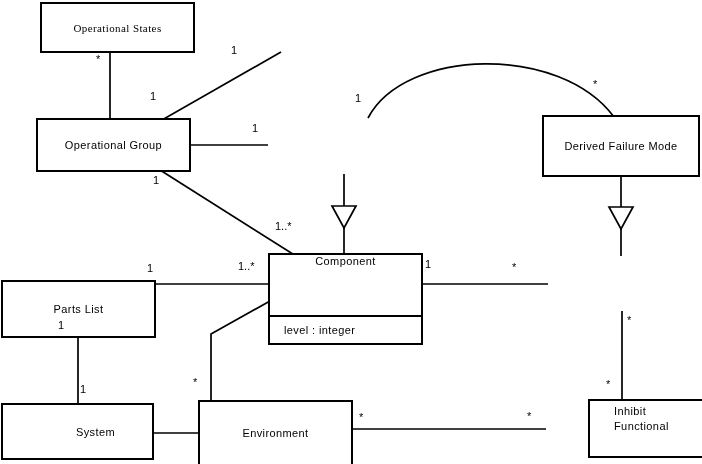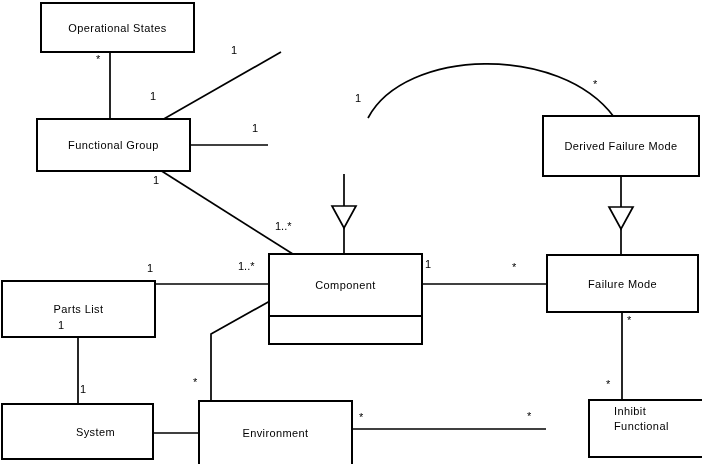--- a/index.html
+++ b/index.html
@@ -38,21 +38,21 @@
   }
   .uml-class.compartmented {
     display: block;
     padding: 0;
   }
   .compartment-main {
     box-sizing: border-box;
     height: 62px;
     border-bottom: 2px solid #000000;
     display: flex;
-    align-items: center;
+    align-items: flex-start;
     justify-content: center;
   }
   .compartment-attrs {
     box-sizing: border-box;
     height: 26px;
     display: flex;
     align-items: center;
     justify-content: flex-start;
     padding-left: 14px;
   }
@@ -107,47 +107,47 @@
       <line x1="344" y1="174" x2="344" y2="206"></line>
       <polygon points="332,206 356,206 344,228" fill="#ffffff"></polygon>
       <line x1="344" y1="228" x2="344" y2="255"></line>
 
       <line x1="621" y1="175" x2="621" y2="207"></line>
       <polygon points="609,207 633,207 621,229" fill="#ffffff"></polygon>
       <line x1="621" y1="229" x2="621" y2="256"></line>
     </g>
   </svg>
 
-  <div class="uml-class" style="left:40px; top:2px; width:155px; height:51px;">
+  <div class="uml-class" style="left:40px; top:2px; width:155px; height:51px;font-family:Liberation Serif, serif;">
     <span>Operational States</span>
   </div>
 
 
   <div class="uml-class" style="left:36px; top:118px; width:155px; height:54px;">
-    <span>Functional Group</span>
+    <span>Operational Group</span>
   </div>
 
 
   <div class="uml-class" style="left:542px; top:115px; width:158px; height:62px;">
     <span>Derived Failure Mode</span>
   </div>
 
   <div class="uml-class" style="left:1px; top:256px; width:155px; height:58px;margin-top:24px;">
     <span>Parts List</span>
   </div>
 
   <div class="uml-class compartmented" style="left:268px; top:253px; width:155px; height:92px;">
     <div class="compartment-main">
       <span>Component</span>
     </div>
+    <div class="compartment-attrs">
+      <span>level : integer</span>
+    </div>
   </div>
 
-  <div class="uml-class" style="left:546px; top:254px; width:153px; height:59px;">
-    <span>Failure Mode</span>
-  </div>
 
   <div class="uml-class" style="left:1px; top:403px; width:153px; height:57px;padding-left:36px;">
     <span>System</span>
   </div>
 
   <div class="uml-class" style="left:198px; top:400px; width:155px; height:66px;">
     <span>Environment</span>
   </div>
 
   <div class="uml-class top-left-text" style="left:544px; top:399px; width:156px; height:59px;">

